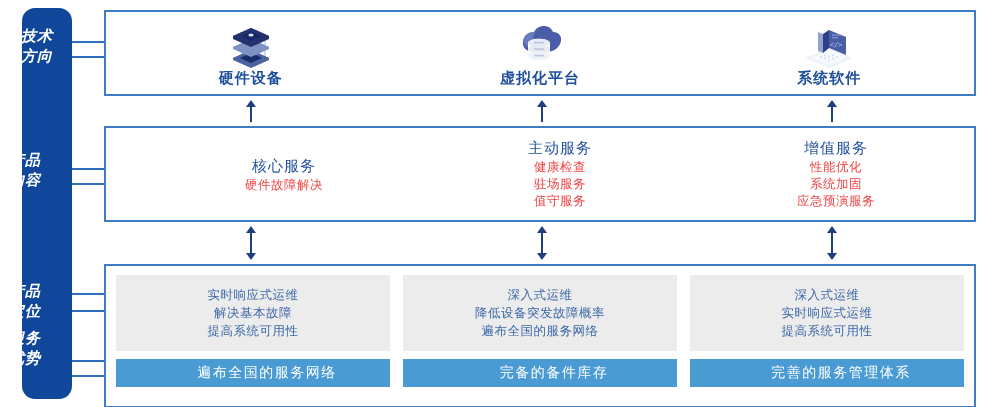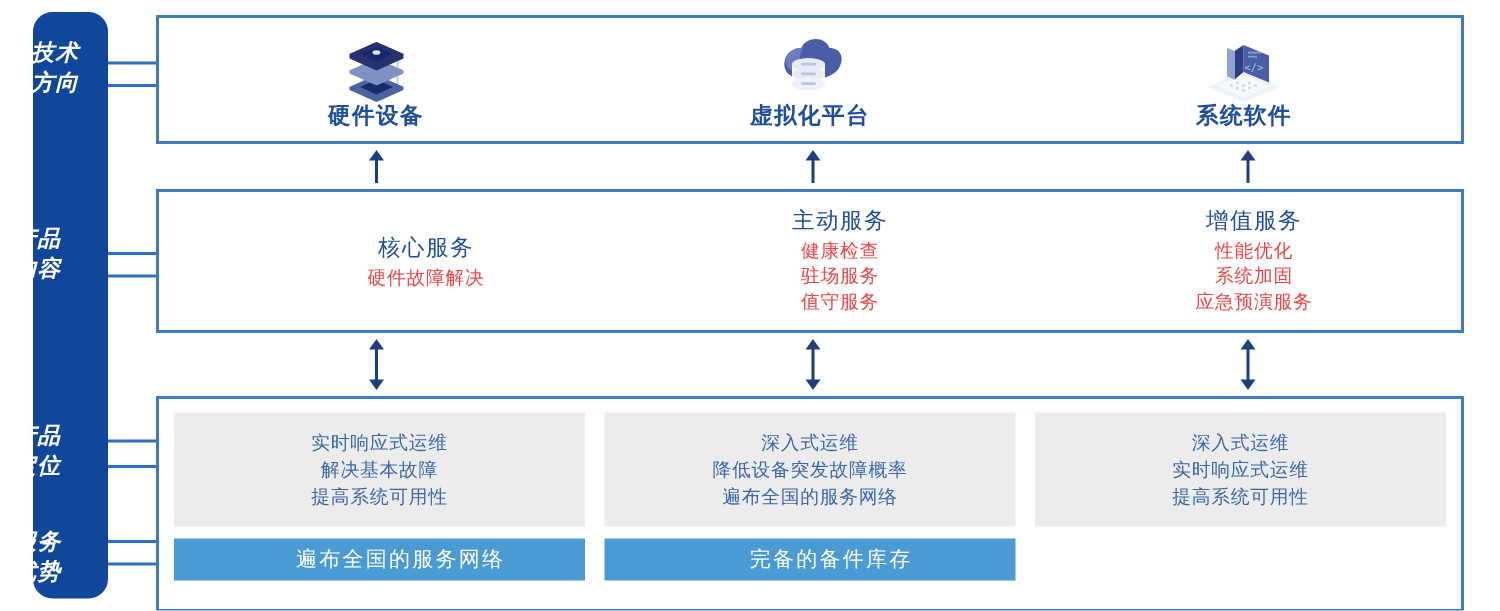--- a/index.html
+++ b/index.html
@@ -26,21 +26,21 @@
     font-weight:bold;
     font-style:italic;
     line-height:20px;
     text-align:center;
     letter-spacing:1px;
     white-space:pre-line;
   }
   .rail-label.l1{top:26px;padding-left:12px;}
   .rail-label.l2{top:150px;}
   .rail-label.l3{top:281px;}
-  .rail-label.l4{top:352px;}
+  .rail-label.l4{top:328px;}
 
   
   .stub{position:absolute;background:#2E6FC0;height:2px;}
 
   
   .group{
     position:absolute;
     box-sizing:border-box;
     border:2px solid #3F7AC4;
     background:#ffffff;
@@ -321,16 +321,17 @@
       </div>
       <div class="adv-box">完备的备件库存</div>
     </div>
 
     <div class="bcol">
       <div class="pos-box">
         <div>深入式运维</div>
         <div>实时响应式运维</div>
         <div>提高系统可用性</div>
       </div>
+      <div class="adv-box">完善的服务管理体系</div>
     </div>
 
   </div>
 </div>
 
 </body></html>

